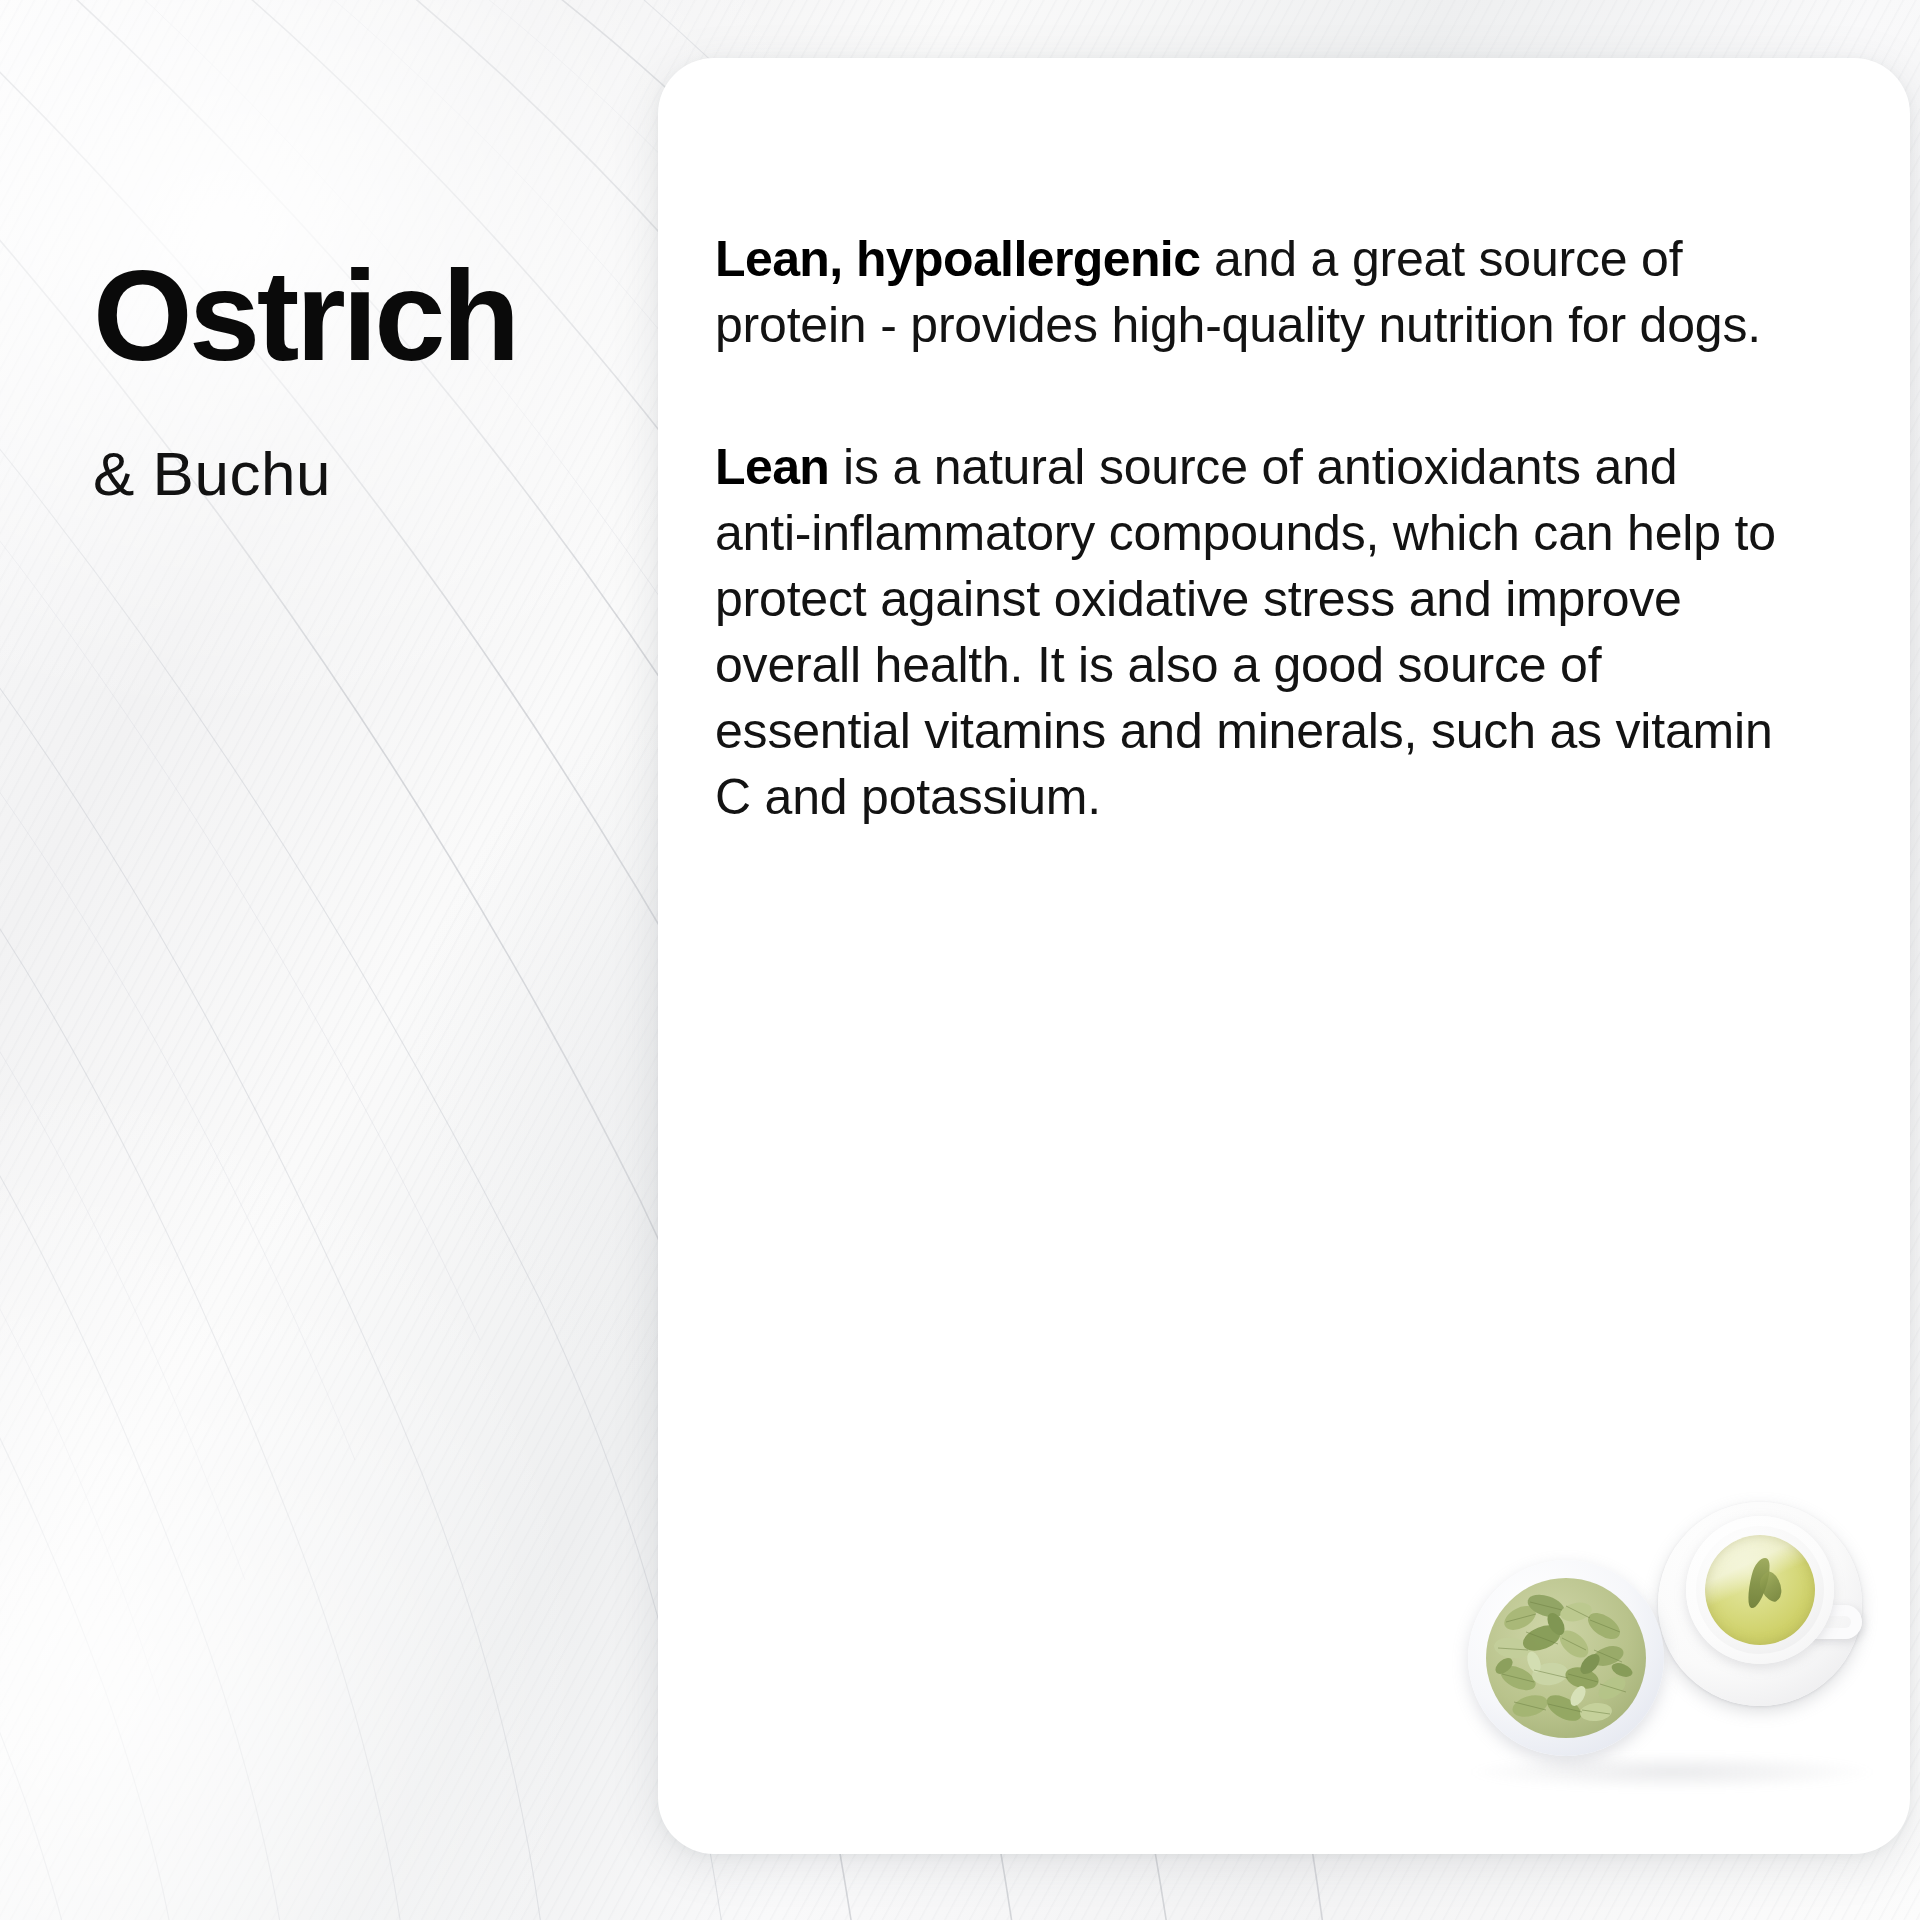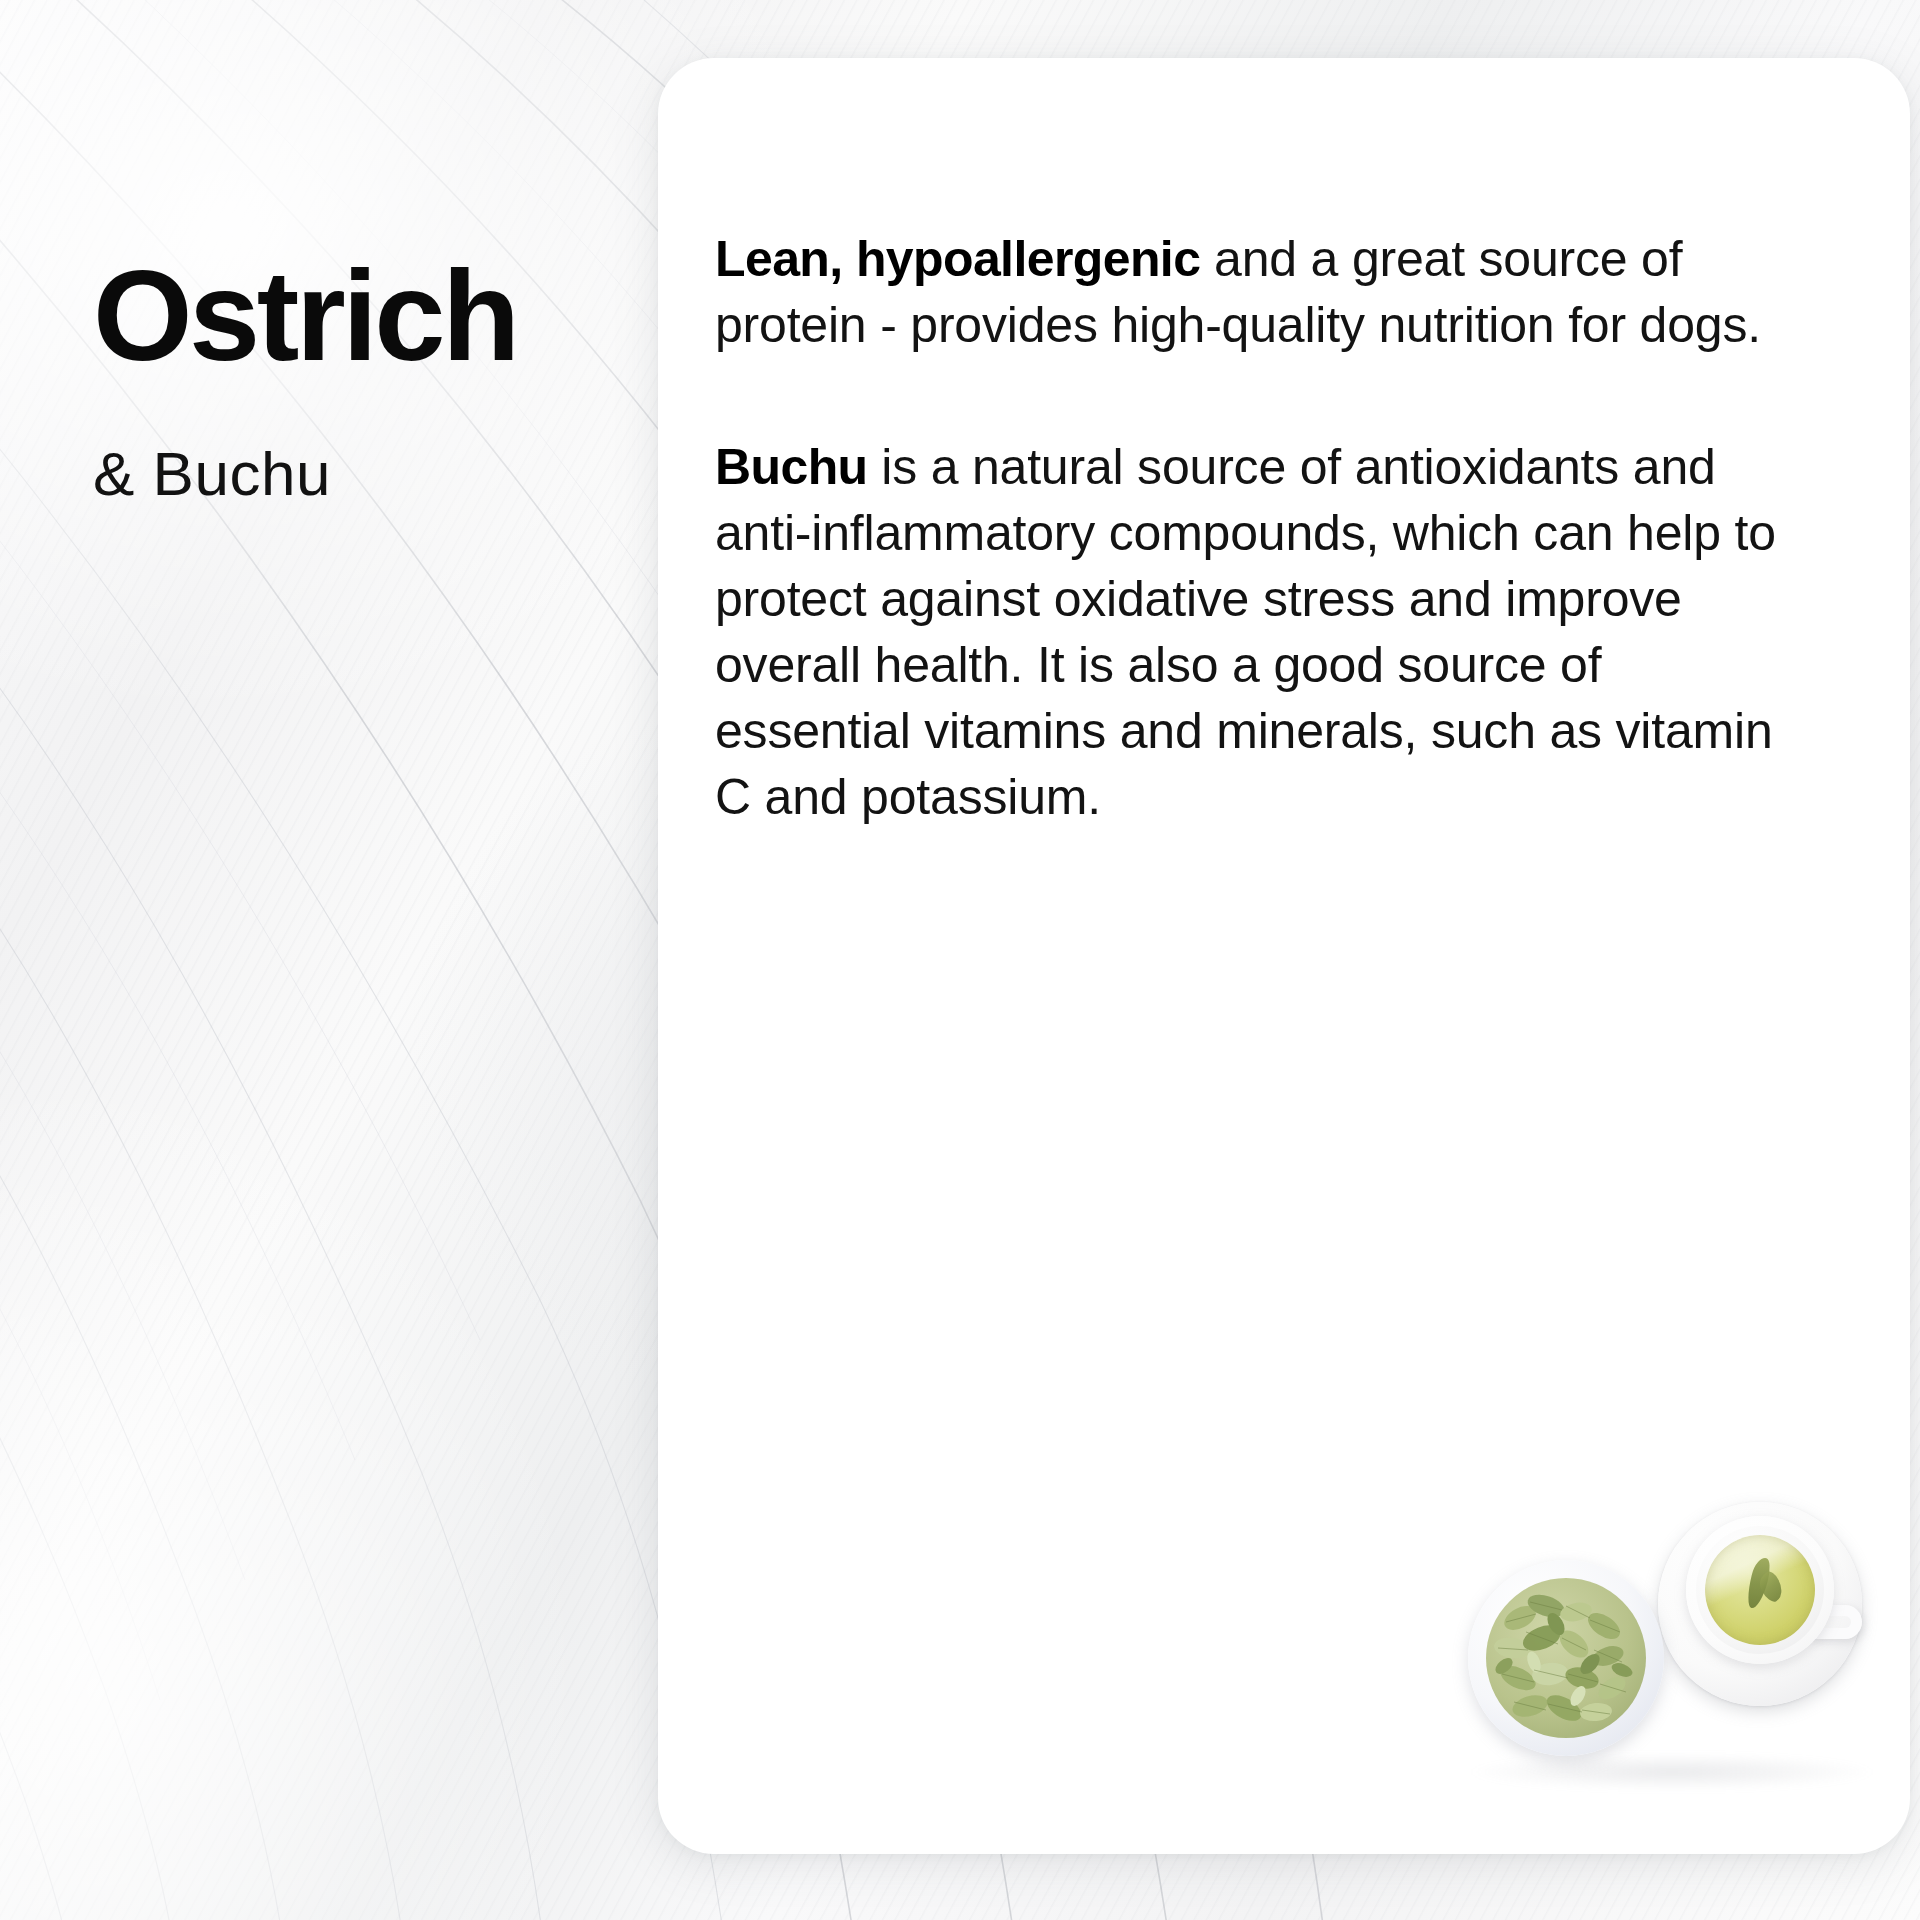--- a/index.html
+++ b/index.html
@@ -261,21 +261,21 @@
 <div id="card">
   <div id="card-body">
 
     <p class="para">
       <b>Lean, hypoallergenic</b><span> and a great source of protein - provides high-quality nutrition for dogs.</span>
     </p>
 
 
 
     <p class="para">
-      <b>Buchu</b><span> is a natural source of antioxidants and anti-inflammatory compounds, which can help to protect against oxidative stress and improve overall health. It is also a good source of essential vitamins and minerals, such as vitamin C and potassium.</span>
+      <b>Lean</b><span> is a natural source of antioxidants and anti-inflammatory compounds, which can help to protect against oxidative stress and improve overall health. It is also a good source of essential vitamins and minerals, such as vitamin C and potassium.</span>
     </p>
 
   </div>
 
   <div id="photo">
     <div id="photo-shadow"></div>
 
     <div class="saucer"></div>
     <div class="handle"></div>
     <div class="cup-outer"></div>

